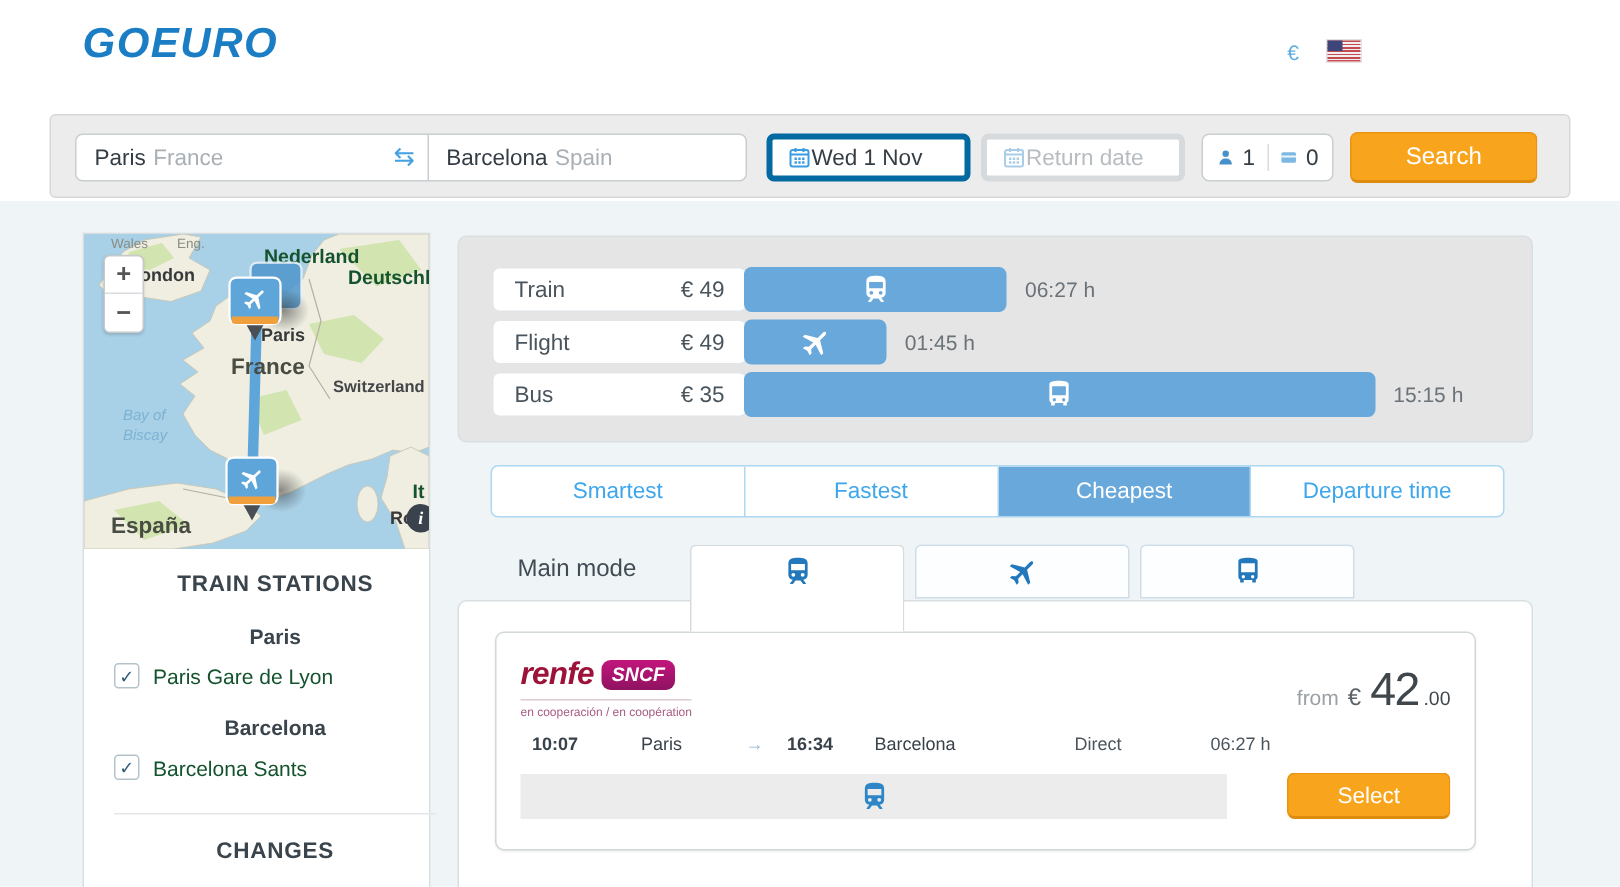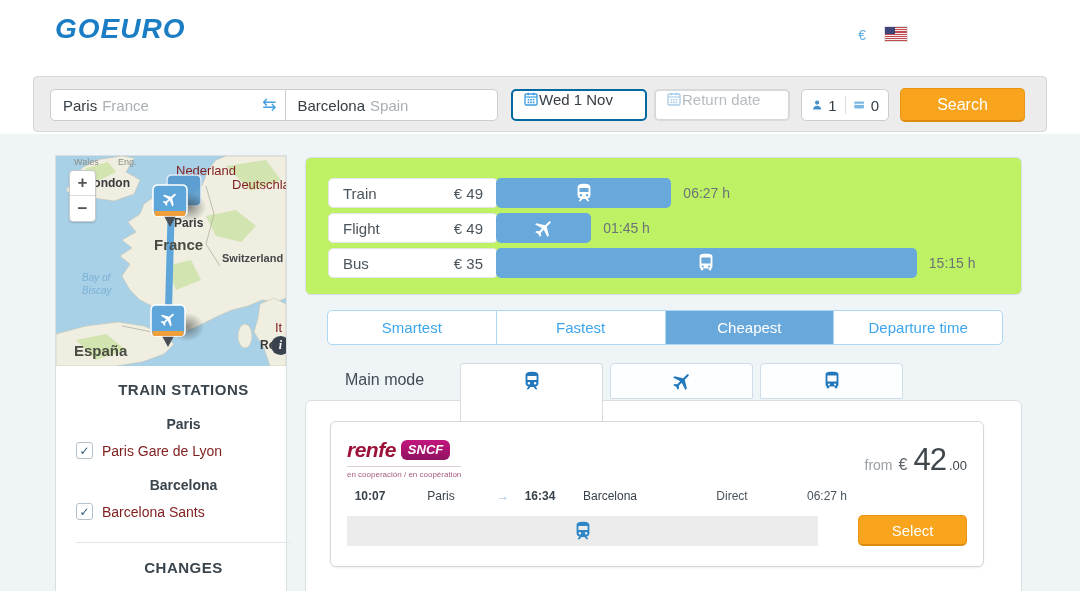--- a/index.html
+++ b/index.html
@@ -18,42 +18,42 @@
   
   .band { position:absolute; left:33px; top:76px; width:1014px; height:56px; background:#ececec;
     border:1px solid #d8d8d8; border-radius:4px; }
   .city-group { position:absolute; left:16px; top:12px; width:448px; height:32px; background:#fff;
     border:1px solid #c9ced1; border-radius:5px; display:flex; }
   .city-half { flex:1; display:flex; align-items:center; padding:0 12px; font-size:15px; cursor:text; position:relative; }
   .city-half.first { border-right:1px solid #c9ced1; padding-right:34px; }
   .ci-city { color:#343d44; margin-right:5px; }
   .ci-country { color:#a9b0b5; }
   .swap { position:absolute; right:8px; top:4px; color:#45a1e2; font-size:17px; cursor:pointer; line-height:22px; }
-  .date-box { position:absolute; top:12px; height:32px; background:#fff; border:2px solid #0369a1;
-    border-radius:5px; display:flex; padding:0 10px; font-size:15px; color:#343d44; cursor:pointer; }
+  .date-box { position:absolute; top:12px; height:32px; background:#fff; border:4px solid #0369a1;
+    border-radius:5px; display:flex; align-items:center; padding:0 10px; font-size:15px; color:#343d44; cursor:pointer; }
   .date-box.depart { left:477px; width:136px; }
   .date-box.return { left:620px; width:136px; border-color:#d6dadc; color:#b7bcc0; }
   .pax-box { position:absolute; left:767px; top:12px; width:88px; height:32px; background:#fff;
     border:1px solid #c9ced1; border-radius:5px; display:flex; align-items:center; padding:0 9px; gap:5px;
     font-size:15px; color:#343d44; cursor:pointer; }
   .pax-div { width:1px; height:18px; background:#d7dbde; margin:0 3px; }
   .btn-orange { background:#f8a41c; border:1px solid #eb9413; border-bottom:2px solid #de8c10; border-radius:5px;
     color:#fff; font-size:16px; display:flex; align-items:center; justify-content:center; cursor:pointer; }
   .search-btn { position:absolute; left:866px; top:11px; width:125px; height:34px; }
 
   
   .main-bg { position:absolute; left:0; top:134px; width:1080px; height:457px; background:#eff5f7; }
 
   
   .sidebar { position:absolute; left:55px; top:155px; width:232px; height:460px; background:#fff;
     border:1px solid #d9dee1; }
   .map { position:absolute; left:0; top:0; width:230px; height:210px; overflow:hidden; cursor:grab; }
   .map svg.base { position:absolute; left:0; top:0; }
   .map-label { position:absolute; white-space:nowrap; pointer-events:none; }
-  .map-label.country { font-size:13px; font-weight:normal; color:#7f1d1d; }
+  .map-label.country { font-size:13px; font-weight:bold; color:#14532d; }
   .map-label.country-lg { font-size:15px; font-weight:bold; color:#494c42; }
   .map-label.city { font-size:12px; font-weight:bold; color:#38393b; }
   .map-label.city-sm { font-size:11px; font-weight:bold; color:#45464a;text-align:right; }
   .map-label.small { font-size:9px; color:#8b8d84; }
   .map-label.sea { font-size:10px; font-style:italic; color:#7cb2d6; }
   .map-zoom { position:absolute; left:13px; top:14px; width:27px; background:#fff; border:1px solid #c6cacc;
     border-radius:4px; box-shadow:0 1px 2px rgba(0,0,0,.15); }
   .map-zoom .zbtn { width:100%; height:25px; display:flex; align-items:center; justify-content:center;
     font-size:17px; font-weight:bold; color:#555; cursor:pointer; }
   .map-zoom .zbtn.in { border-bottom:1px solid #d9dcde; }
@@ -64,26 +64,26 @@
   .pin .shadow { position:absolute; left:20px; top:8px; width:36px; height:30px;
     background:radial-gradient(ellipse at center, rgba(35,35,35,.5), rgba(35,35,35,0) 68%); }
 
   .side-list { position:absolute; left:0; top:210px; width:255px; padding:15px 20px 0 20px;text-align:center; }
   .side-title { font-size:15px; font-weight:bold; color:#3a444c; letter-spacing:.5px; }
   .st-city { font-size:14px; font-weight:bold; color:#3a444c; margin-top:18px; }
   .st-item { display:flex; align-items:center; gap:9px; margin-top:10px; cursor:pointer; }
   .cb { width:17px; height:17px; background:#fff; border:1px solid #b4c3cb; border-radius:3px;
     display:flex; align-items:center; justify-content:center; }
   .cb-check { color:#2f5d79; font-size:12px; font-weight:bold; line-height:1; }
-  .st-name { font-size:14px; color:#7f1d1d; }
+  .st-name { font-size:14px; color:#14532d; }
   .side-div { border-top:1px solid #e3e7e9; margin:22px 0 0 0; }
   .changes-title { font-size:15px; font-weight:bold; color:#3a444c; letter-spacing:.5px; margin-top:16px; }
 
   
-  .cmp-panel { position:absolute; left:305px; top:157px; width:717px; height:138px; background:#bef264;
+  .cmp-panel { position:absolute; left:305px; top:157px; width:717px; height:138px; background:#e5e5e5;
     border:1px solid #d9dee1; border-radius:6px; padding:20px 22px 0 22px; }
   .cmp-row { display:flex; align-items:center; height:30px; margin-bottom:5px; }
   .cmp-pill { width:170px; height:30px; background:#fff; border:1px solid #e2e5e7; border-radius:5px;
     display:flex; align-items:center; justify-content:space-between; padding:0 14px; flex:none; }
   .cmp-mode { font-size:15px; color:#4a545c; }
   .cmp-price { font-size:15px; color:#4a545c; }
   .cmp-track { flex:1; display:flex; align-items:center; }
   .cmp-bar { height:30px; background:#68a8db; border-radius:5px; margin-left:-2px;
     display:flex; align-items:center; justify-content:center; color:#fff; flex:none; }
   .cmp-time { margin-left:12px; font-size:14px; color:#6b7278; }

